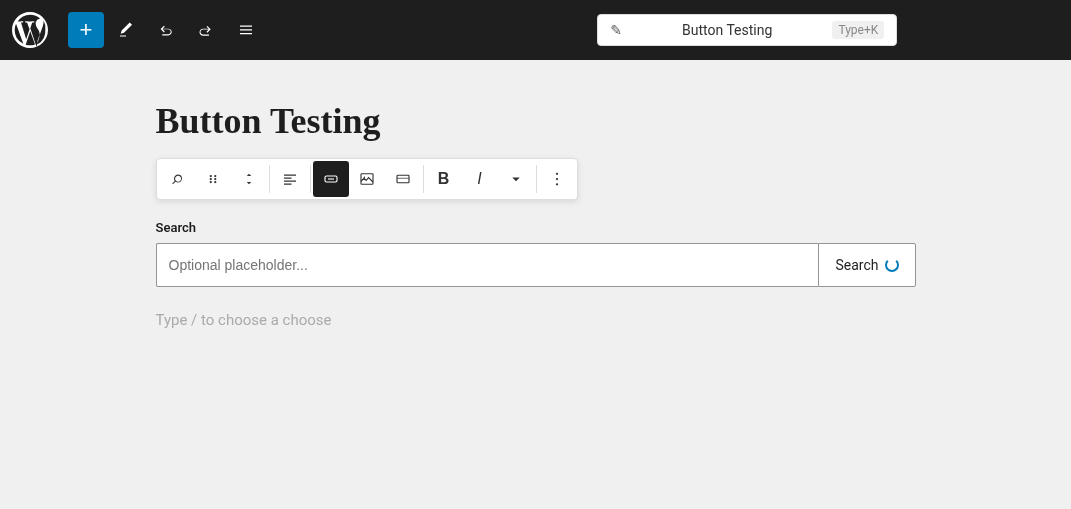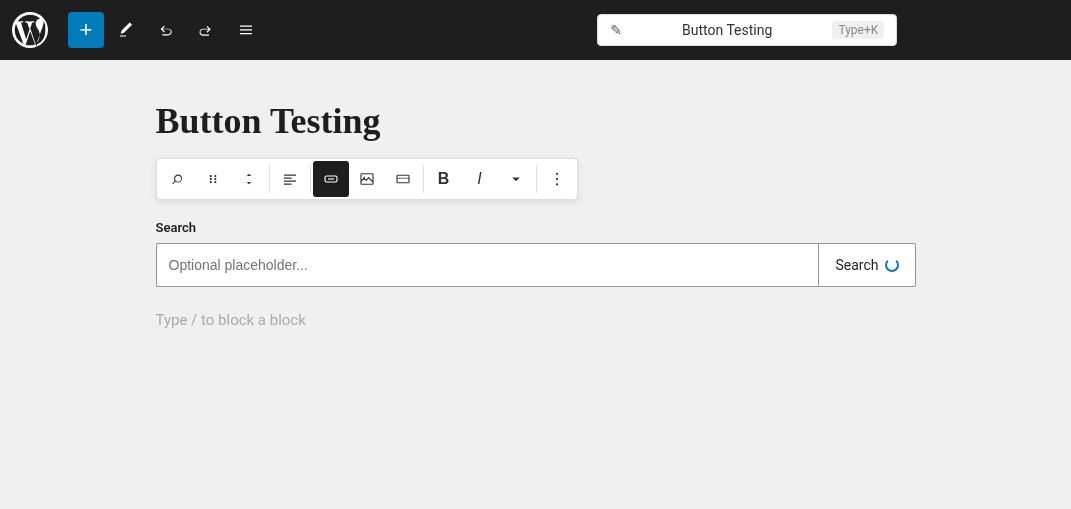--- a/index.html
+++ b/index.html
@@ -386,15 +386,15 @@
       <div class="search-block-label">Search</div>
       <div class="search-block-row">
         <input class="search-input-field" type="text" placeholder="Optional placeholder..." style="">
         <button class="search-submit-btn">
           <span>Search</span>
           <div class="search-spinner"></div>
         </button>
       </div>
     </div>
 
-    <p class="block-hint">Type / to block a block</p>
+    <p class="block-hint">Type / to choose a choose</p>
   </div>
 </div>
 
 </body></html>

